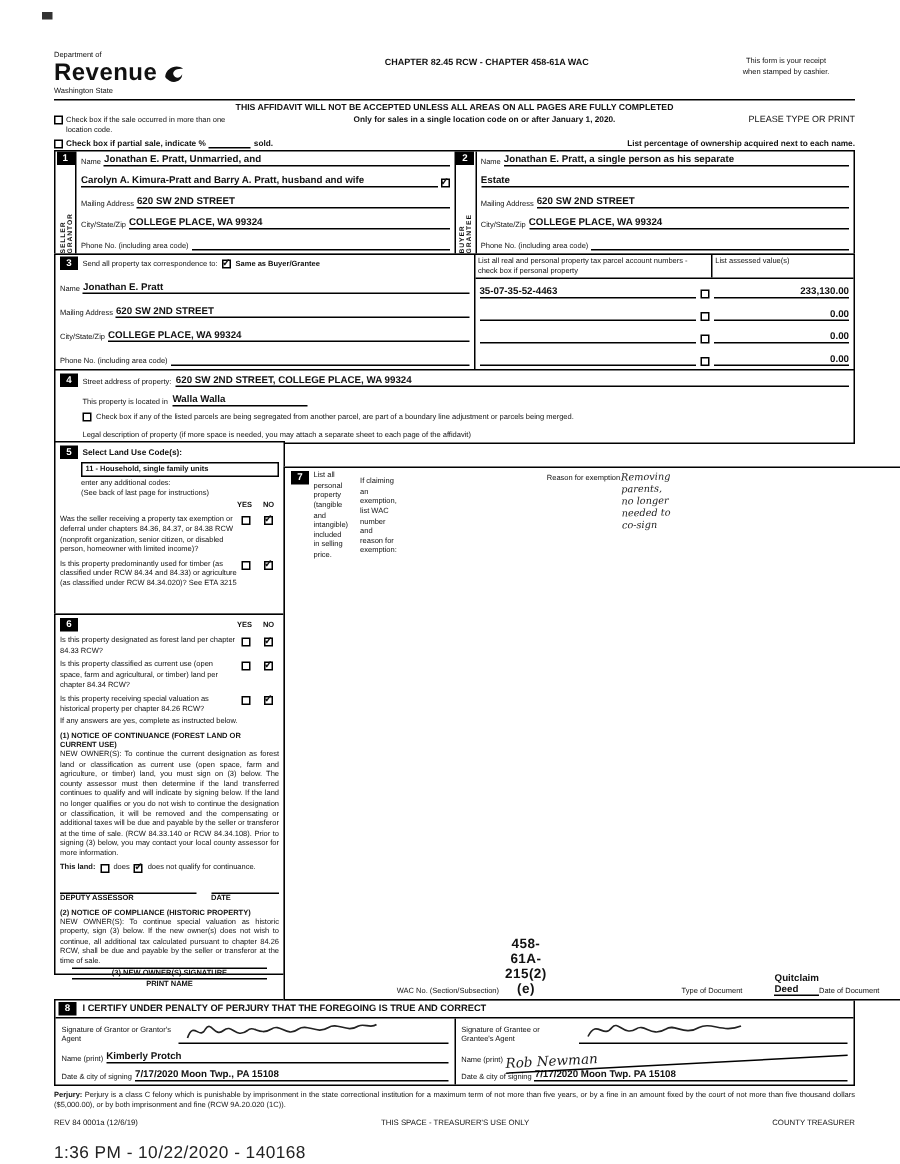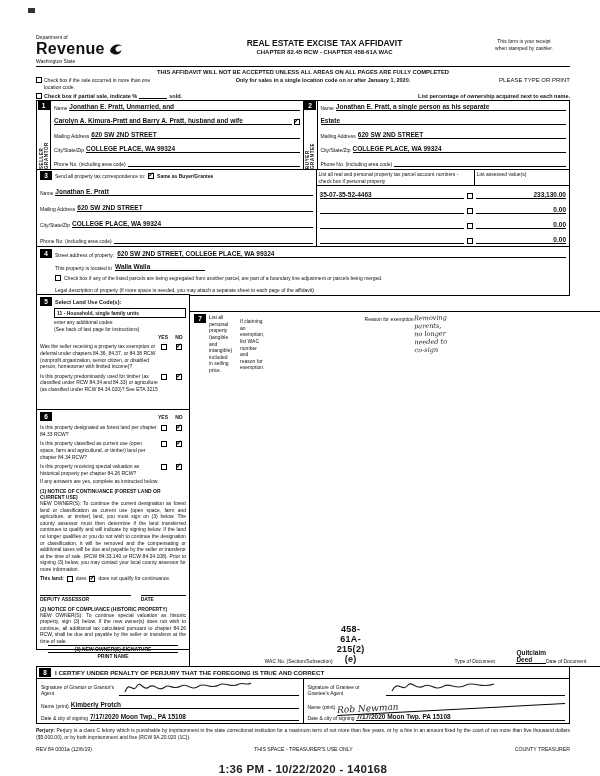--- a/index.html
+++ b/index.html
@@ -114,41 +114,40 @@
   .s8col{flex:1;padding:2px 4px;display:flex;flex-direction:column;justify-content:space-between;}
   .s8col.left{border-right:1px solid #000;}
   .sigrow{display:flex;align-items:flex-end;gap:4px;}
   .siglbl{font-size:5px;width:74px;line-height:1.25;}
   .sigarea{flex:1;border-bottom:1px solid #000;position:relative;height:15px;}
   .sigarea svg{position:absolute;left:4px;bottom:-3px;}
   .handname{font-family:"DejaVu Serif",serif;font-style:italic;font-size:9px;transform:rotate(-3deg);color:#1c1c1c;}
   
   .perjury{font-size:5px;line-height:1.35;margin-top:3px;text-align:justify;}
   .revrow{display:flex;justify-content:space-between;font-size:5.2px;margin-top:5px;}
-  .stamp{text-align:center;font-size:11.5px;color:#222;margin-top:11px;letter-spacing:.3px;font-weight:bold;}
+  .stamp{text-align:left;font-size:11.5px;color:#222;margin-top:11px;letter-spacing:.3px;}
 </style>
 </head>
 <body>
 
 <div class="page">
   <div class="artifact"></div>
 
   <div class="header">
     <div class="logo">
       <div class="dept">Department of</div>
       <div class="logo-top">
         <div class="agency">Revenue</div>
         <svg class="swirl" viewBox="0 0 24 24">
           <path d="M3 14 C4 6 14 2 20 7 C14 6 9 9 11 13 C13 17 18 15 19 12 C19 18 12 21 7 18 C4 16 3 15 3 14 Z" fill="#111"></path>
         </svg>
       </div>
       <div class="state">Washington State</div>
     </div>
     <div class="titleblock">
-      <div class="title">REAL ESTATE EXCISE TAX AFFIDAVIT</div>
       <div class="chapter">CHAPTER 82.45 RCW - CHAPTER 458-61A WAC</div>
     </div>
     <div class="receipt">
       <div>This form is your receipt</div>
       <div>when stamped by cashier.</div>
     </div>
   </div>
 
   <div class="warning">THIS AFFIDAVIT WILL NOT BE ACCEPTED UNLESS ALL AREAS ON ALL PAGES ARE FULLY COMPLETED</div>
 

